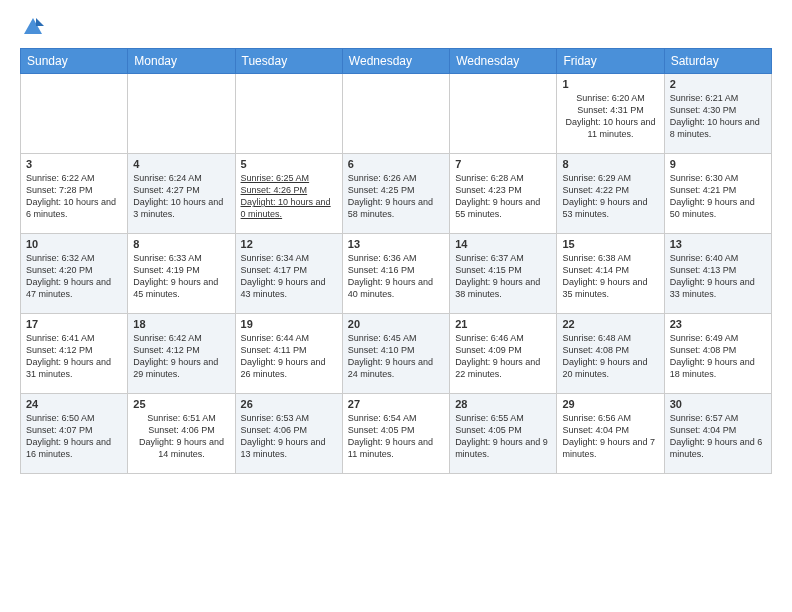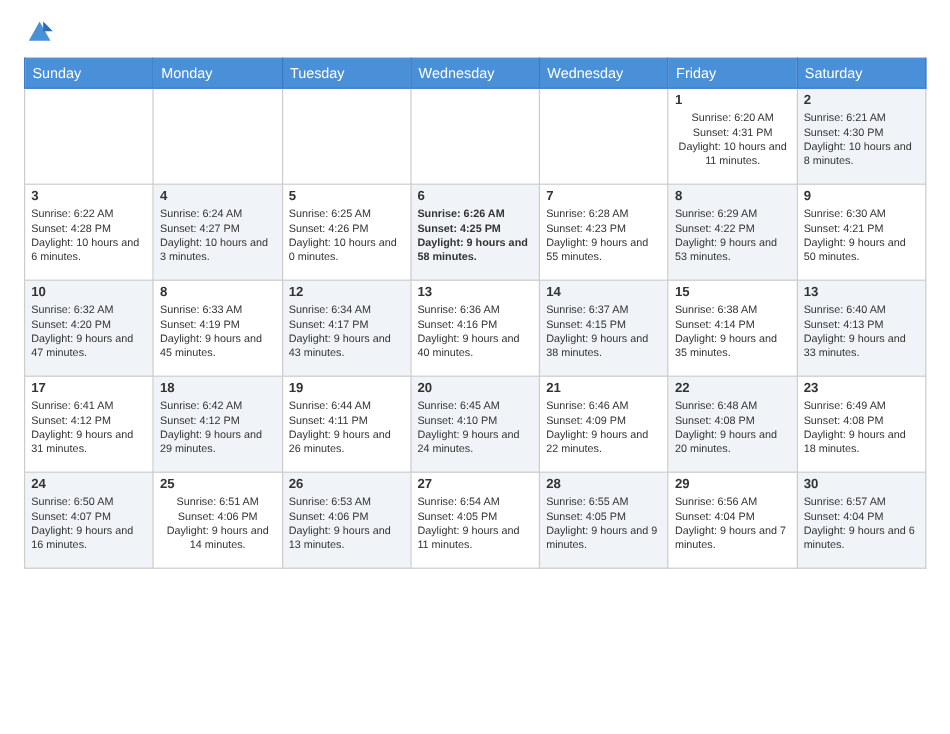--- a/index.html
+++ b/index.html
@@ -150,38 +150,38 @@
             <span class="day-num">2</span>
             <div class="day-info" style="white-space: pre-line;">Sunrise: 6:21 AM
 Sunset: 4:30 PM
 Daylight: 10 hours and 8 minutes.</div>
           </td>
         </tr>
         <tr>
           <td>
             <span class="day-num">3</span>
             <div class="day-info" style="white-space: pre-line;">Sunrise: 6:22 AM
-Sunset: 4:28 PM
+Sunset: 7:28 PM
 Daylight: 10 hours and 6 minutes.</div>
           </td>
           <td class="shaded">
             <span class="day-num">4</span>
             <div class="day-info" style="white-space: pre-line;">Sunrise: 6:24 AM
 Sunset: 4:27 PM
 Daylight: 10 hours and 3 minutes.</div>
           </td>
           <td>
             <span class="day-num">5</span>
-            <div class="day-info" style="white-space: pre-line;">Sunrise: 6:25 AM
+            <div class="day-info" style="white-space: pre-line; text-decoration: underline;">Sunrise: 6:25 AM
 Sunset: 4:26 PM
 Daylight: 10 hours and 0 minutes.</div>
           </td>
           <td class="shaded">
             <span class="day-num">6</span>
-            <div class="day-info" style="white-space: pre-line; font-weight: bold;">Sunrise: 6:26 AM
+            <div class="day-info" style="white-space: pre-line;">Sunrise: 6:26 AM
 Sunset: 4:25 PM
 Daylight: 9 hours and 58 minutes.</div>
           </td>
           <td>
             <span class="day-num">7</span>
             <div class="day-info" style="white-space: pre-line;">Sunrise: 6:28 AM
 Sunset: 4:23 PM
 Daylight: 9 hours and 55 minutes.</div>
           </td>
           <td class="shaded">

